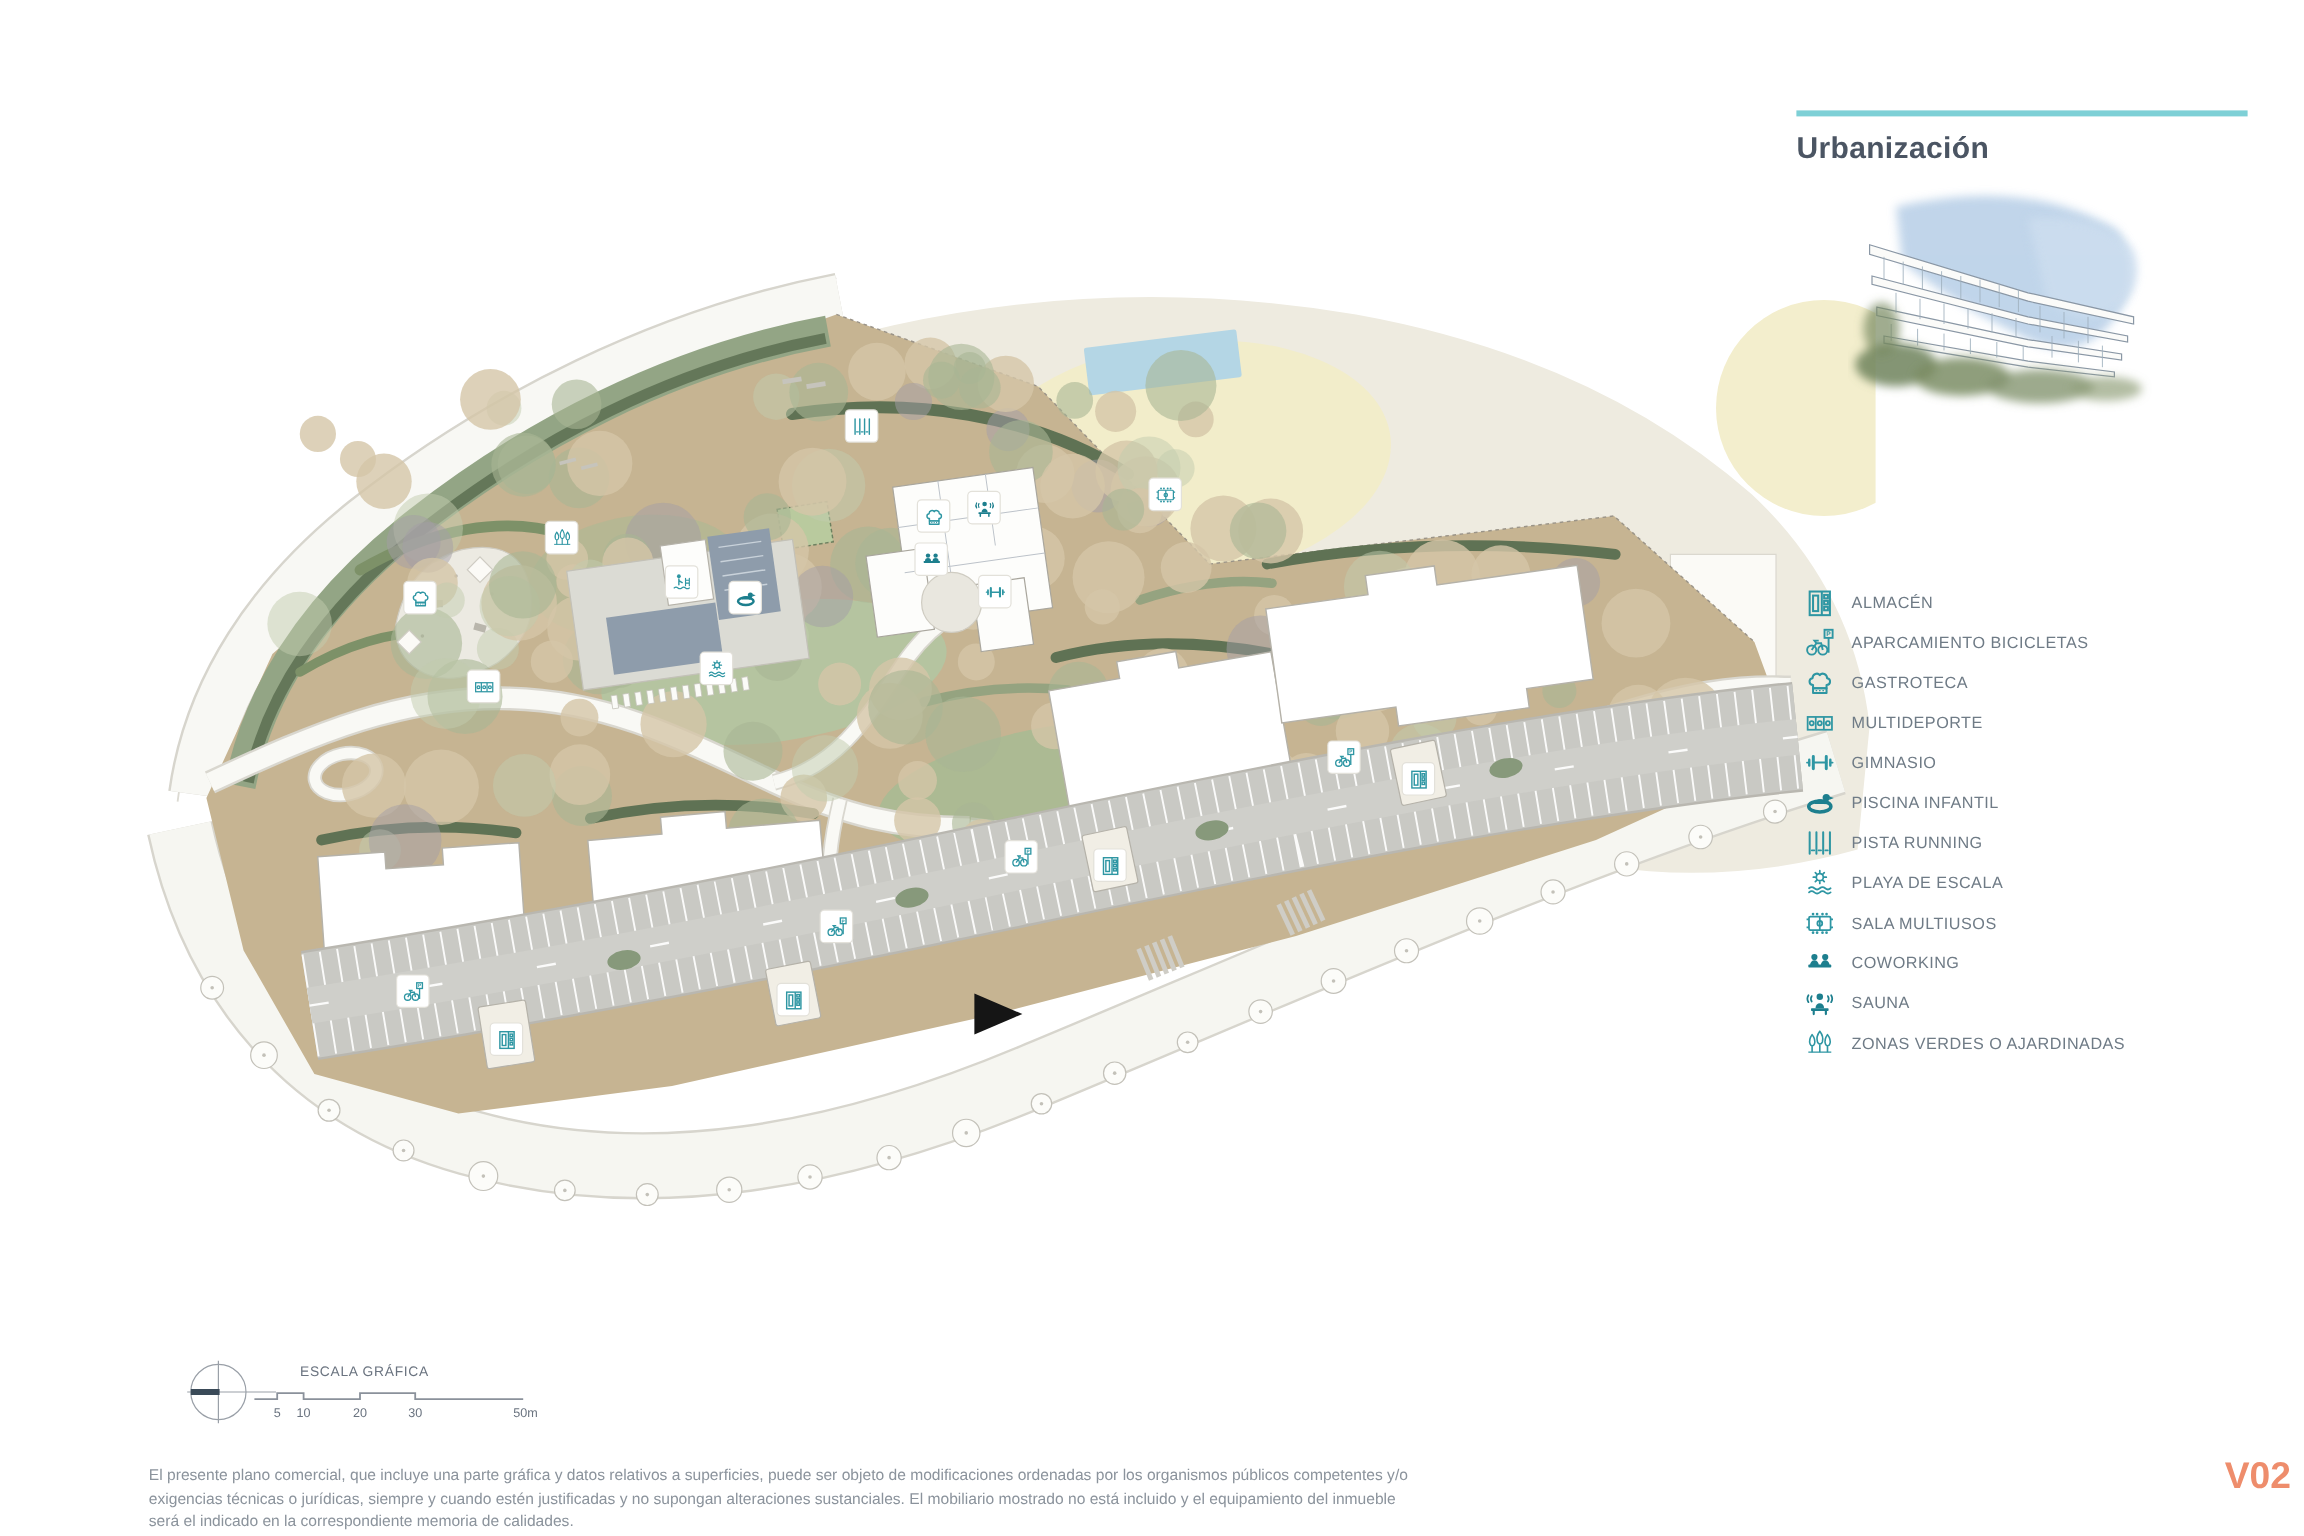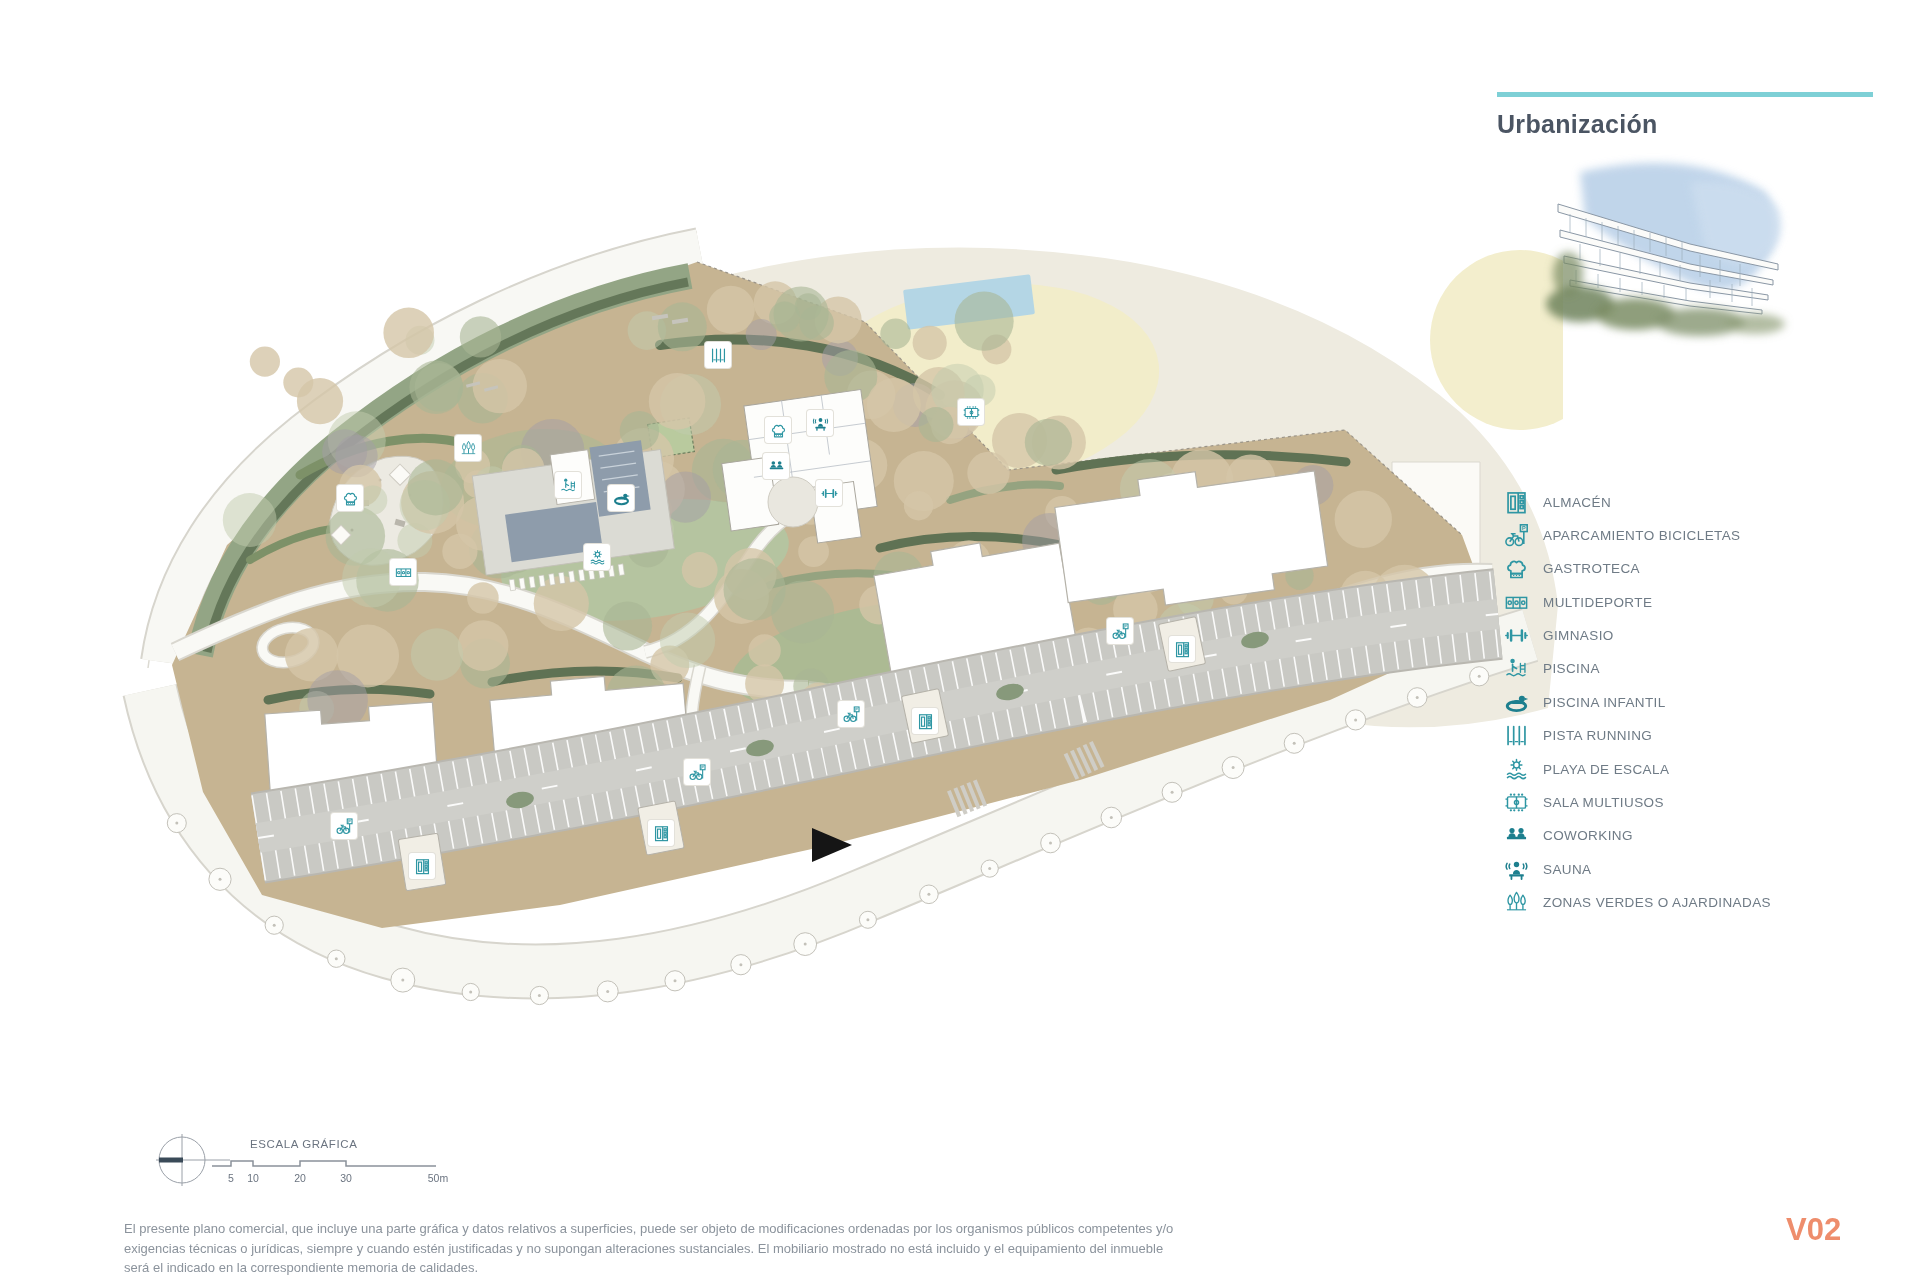--- a/index.html
+++ b/index.html
@@ -24,21 +24,21 @@
   .map-icon svg{width:19px;height:19px;}
 
   
   .scale-wrap{position:absolute;left:100px;top:1118px;width:420px;height:90px;}
   .scale-svg{position:absolute;left:0;top:0;width:420px;height:90px;}
   .scale-title{position:absolute;left:140px;top:20px;font-size:11.5px;color:#6b7480;letter-spacing:.6px;margin-left:10px;}
   .scale-tick{position:absolute;top:54px;font-size:10.5px;color:#6b7480;transform:translateX(-50%);}
 
   .disclaimer{position:absolute;left:124px;top:1219px;width:1052px;font-size:13px;
               line-height:1.5;color:#8b939c;}
-  .version{position:absolute;left:1786px;top:1212px;font-size:31px;font-weight:bold;color:#ee8d6c;}
+  .version{position:absolute;left:1854px;top:1212px;font-size:31px;font-weight:bold;color:#ee8d6c;}
 </style>
 </head>
 <body>
 
 <svg style="position:absolute;width:0;height:0" aria-hidden="true">
 <defs>
   <g id="i-almacen" stroke="#2e96a3" stroke-width="1.5" fill="none">
     <rect x="4.5" y="3.5" width="15" height="17.5"></rect>
     <line x1="13.5" y1="3.5" x2="13.5" y2="21"></line>
     <rect x="7" y="6.5" width="3.8" height="11.5"></rect>
@@ -569,26 +569,20 @@
     <span class="legend-label">MULTIDEPORTE</span>
   </div>
 
   <div class="legend-row">
     <svg class="legend-icon" viewBox="0 0 24 24">
         <use href="#i-gimnasio"></use>
       </svg>
     <span class="legend-label">GIMNASIO</span>
   </div>
 
-  <div class="legend-row">
-    <svg class="legend-icon" viewBox="0 0 24 24">
-        <use href="#i-piscina"></use>
-      </svg>
-    <span class="legend-label">PISCINA</span>
-  </div>
 
   <div class="legend-row">
     <svg class="legend-icon" viewBox="0 0 24 24">
         <use href="#i-piscina-infantil"></use>
       </svg>
     <span class="legend-label">PISCINA INFANTIL</span>
   </div>
 
   <div class="legend-row">
     <svg class="legend-icon" viewBox="0 0 24 24">

